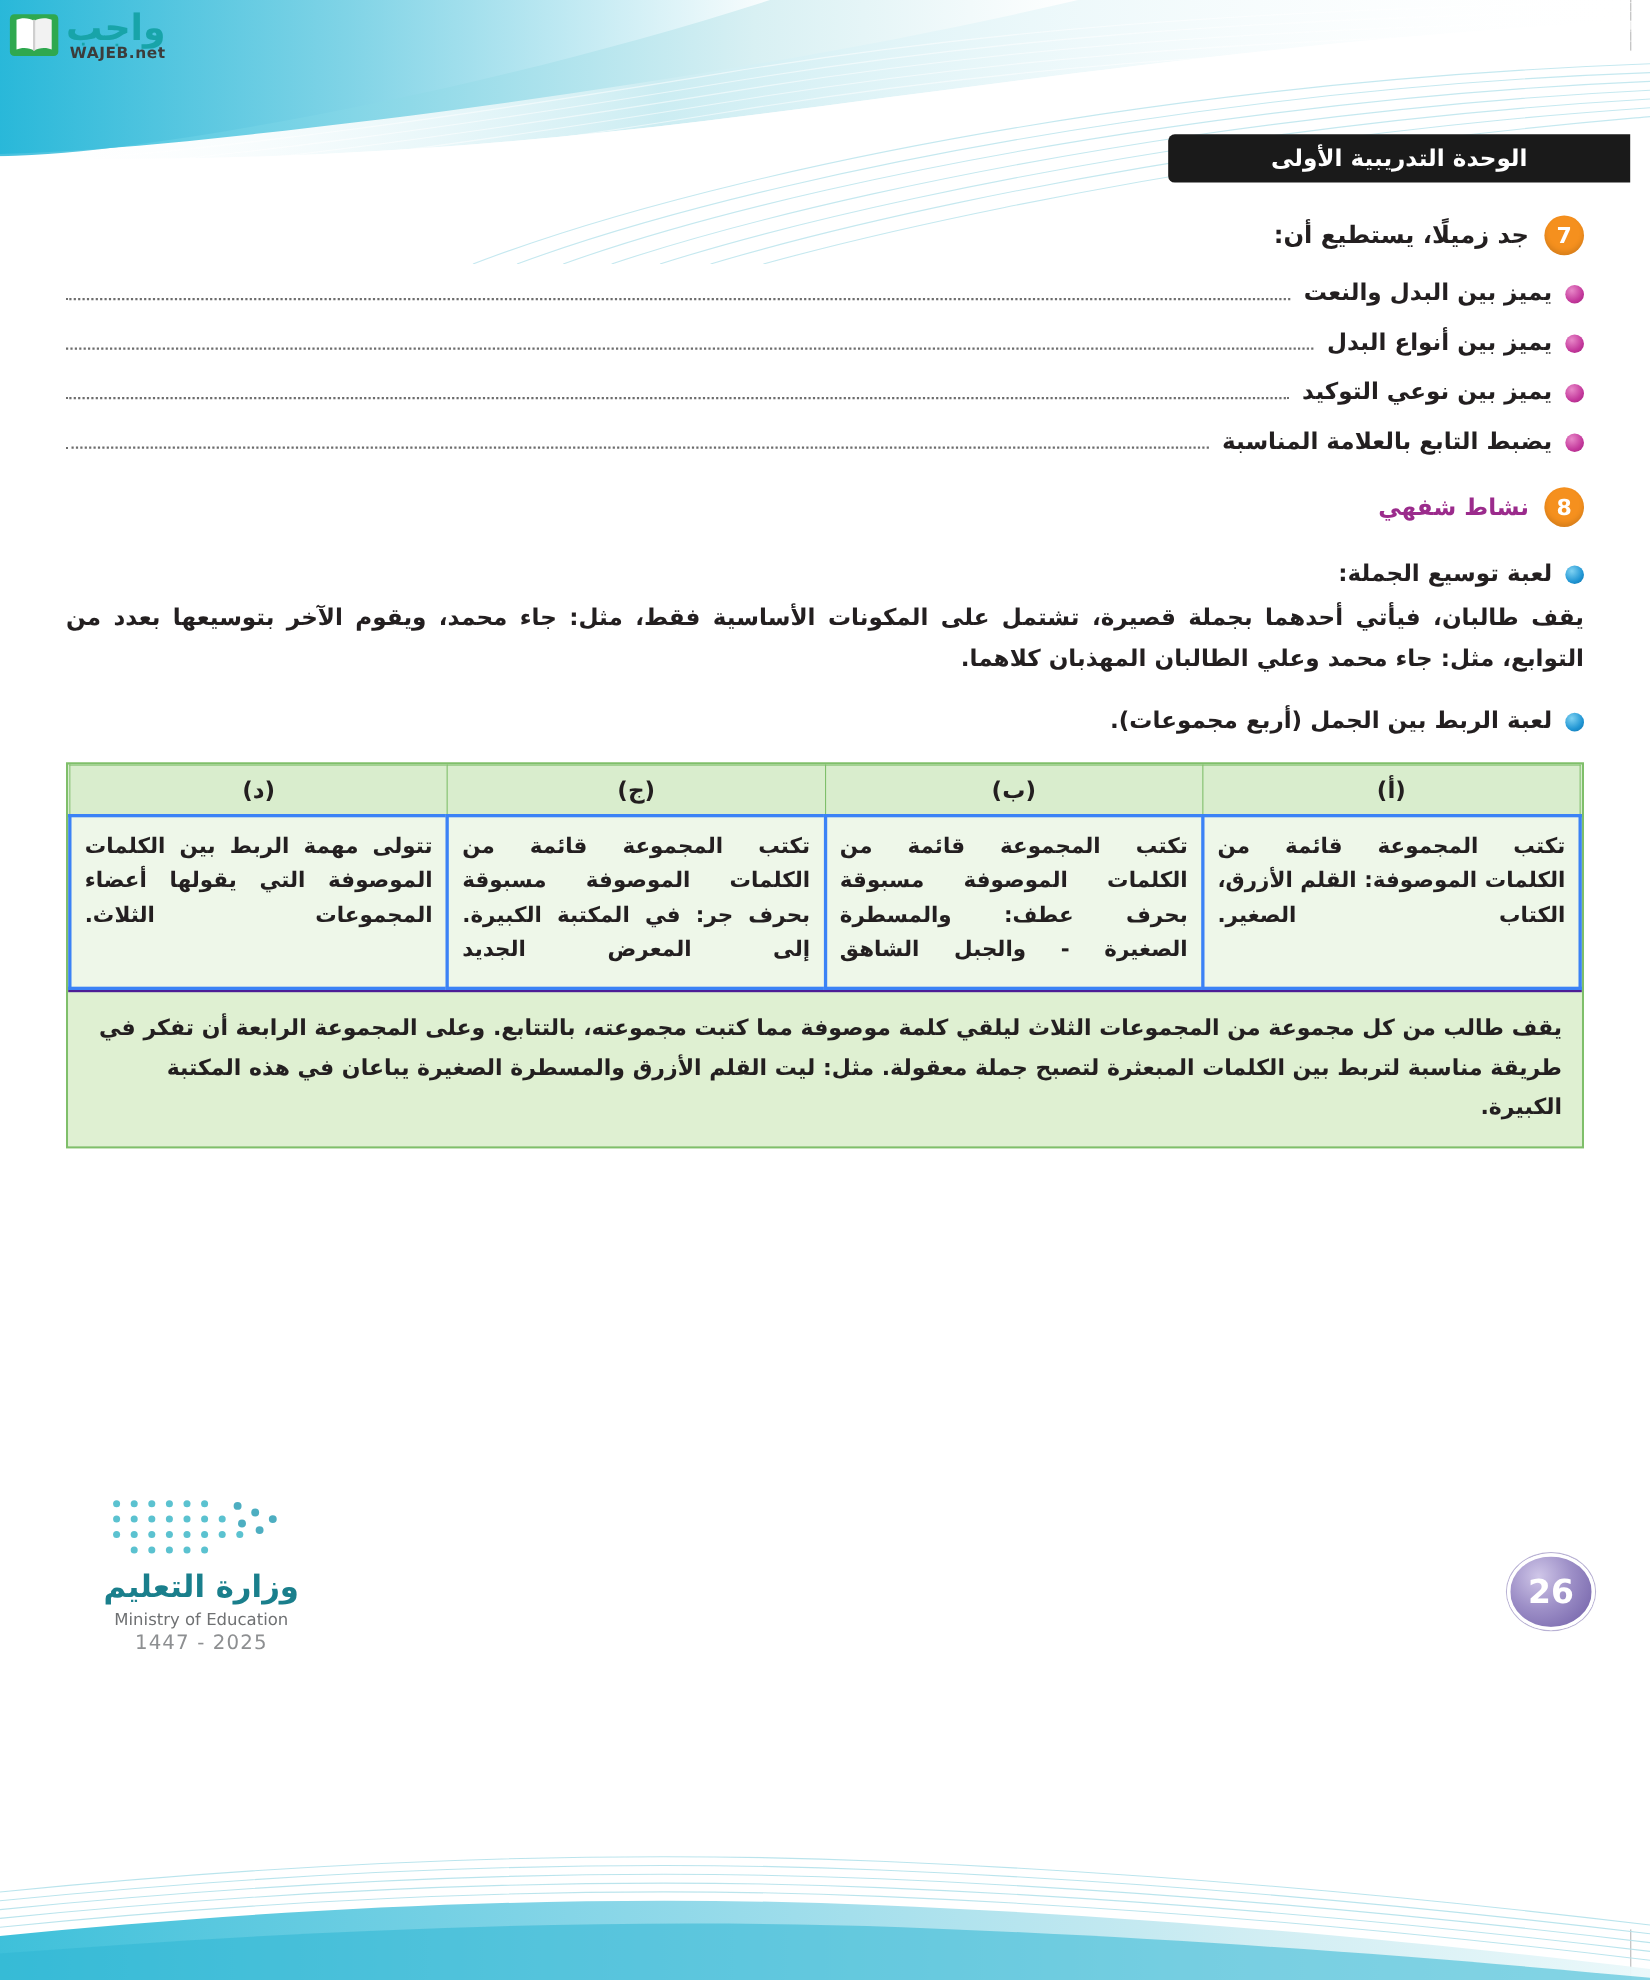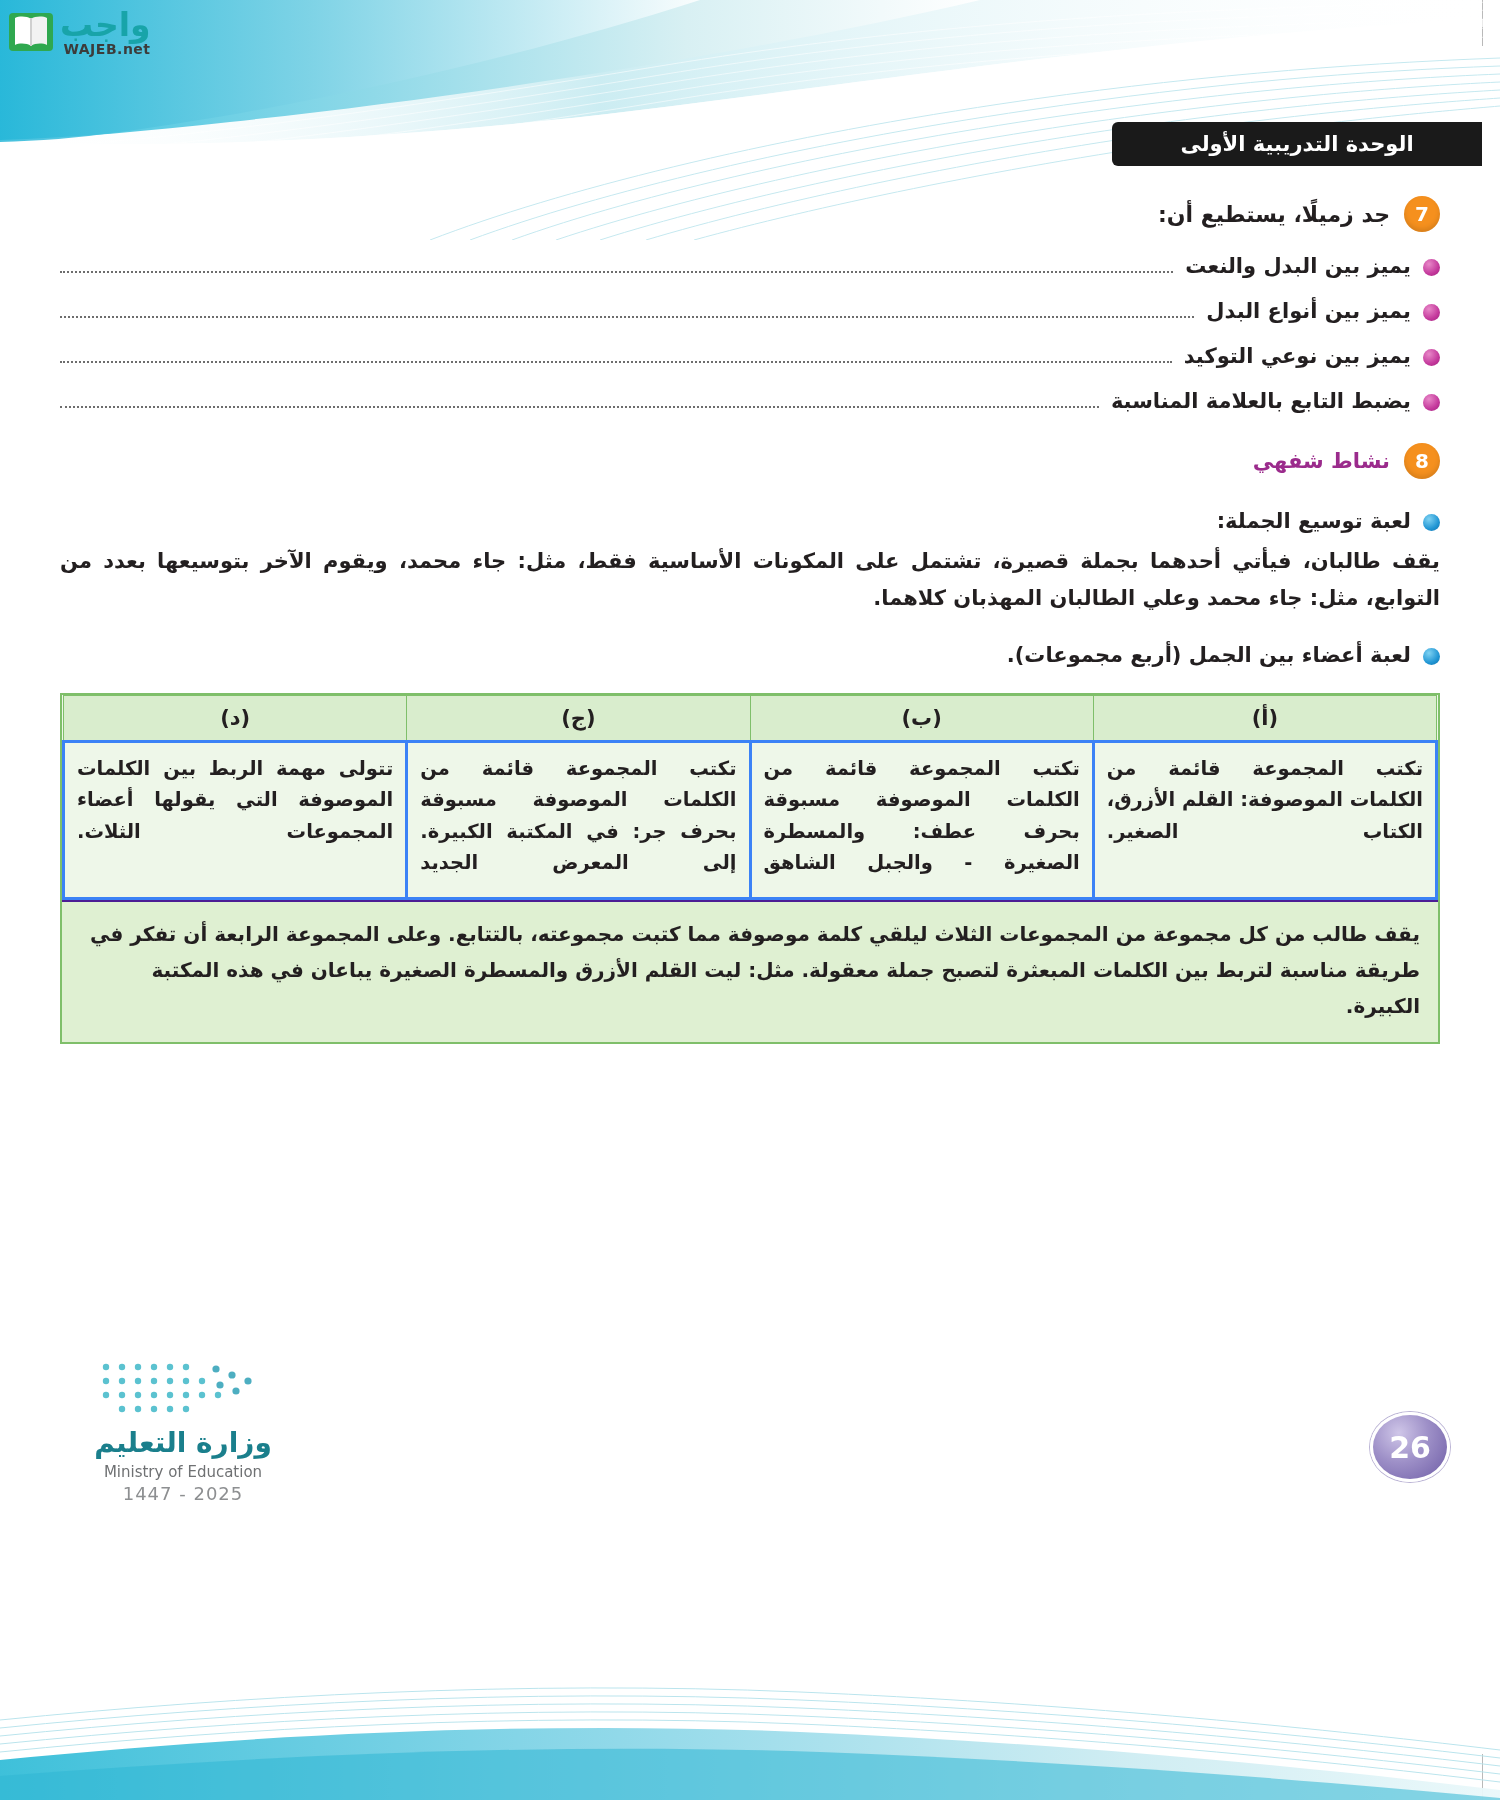--- a/index.html
+++ b/index.html
@@ -76,21 +76,21 @@
   .book-icon {
     width: 46px; height: 42px;
     position: relative;
   }
 
   
   .unit-tab {
     position: absolute;
     right: 18px;
     top: 122px;
-    width: 370px;
+    width: 420px;
     height: 44px;
     background: #1a1a1a;
     border-radius: 6px 0 0 6px;
     color: #ffffff;
     font-size: 21px;
     font-weight: bold;
     display: flex;
     align-items: center;
     justify-content: center;
     letter-spacing: 0;
@@ -403,21 +403,21 @@
 
     <div class="sub-head" style="margin-top:30px;">
       <span class="dot blue"></span>
       <span class="bullet-text">لعبة توسيع الجملة:</span>
     </div>
 
     <p class="para para-strong">يقف طالبان، فيأتي أحدهما بجملة قصيرة، تشتمل على المكونات الأساسية فقط، مثل: جاء محمد، ويقوم الآخر بتوسيعها بعدد من التوابع، مثل: جاء محمد وعلي الطالبان المهذبان كلاهما.</p>
 
     <div class="sub-head">
       <span class="dot blue"></span>
-      <span class="bullet-text">لعبة أعضاء بين الجمل (أربع مجموعات).</span>
+      <span class="bullet-text">لعبة الربط بين الجمل (أربع مجموعات).</span>
     </div>
 
     <div class="tbl-wrap">
       <div class="watermark">
         <div class="wm-ar">واجب</div>
         <div class="wm-en">WAJEB.net</div>
       </div>
       <table class="grid">
         <thead>
           <tr>

